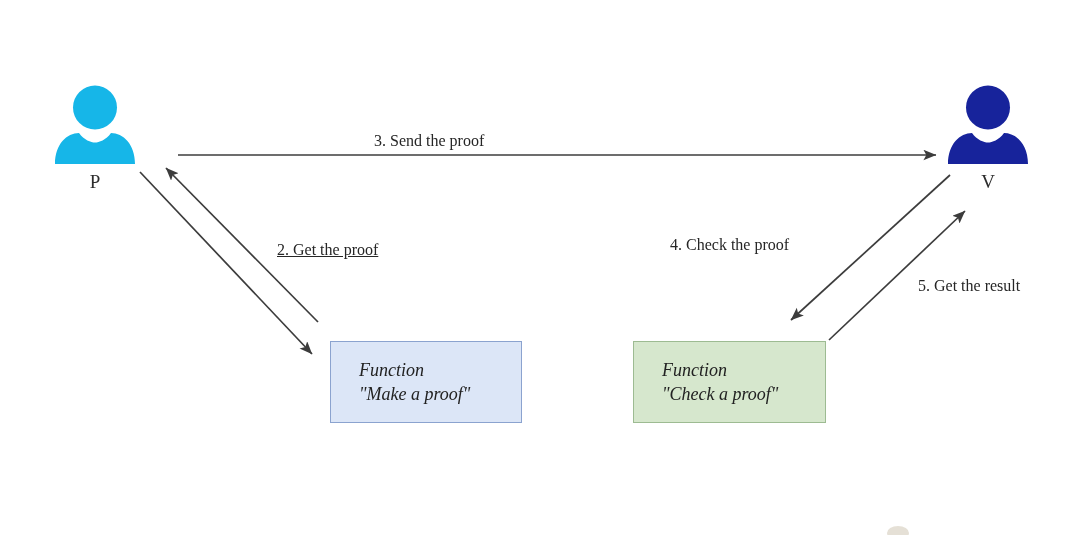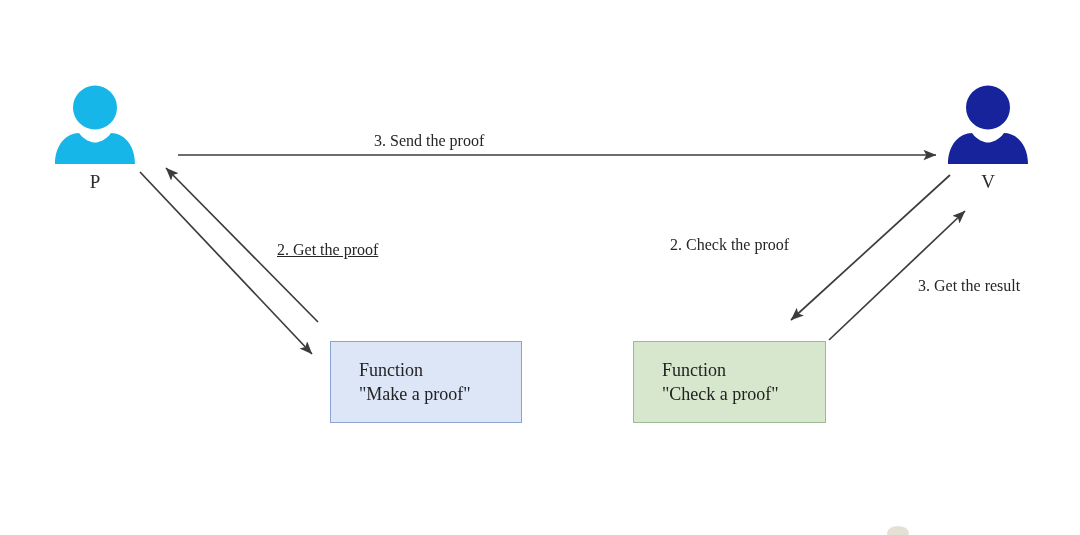--- a/index.html
+++ b/index.html
@@ -61,20 +61,21 @@
   #label-step-5 { left: 918px; top: 276px; }
 
   .func-box {
     position: absolute;
     box-sizing: border-box;
     padding: 16px 0 0 28px;
     font-family: "Liberation Serif", serif;
     font-size: 18px;
     line-height: 1.35;
     color: #222222;
+    font-style: italic;
   }
   #box-make-proof {
     left: 330px;
     top: 341px;
     width: 192px;
     height: 82px;
     background: #dce6f7;
     border: 1px solid #8ba3cf;
   }
   #box-check-proof {
@@ -127,22 +128,22 @@
       <svg viewBox="0 0 90 82" width="90" height="82">
         <circle cx="45" cy="23.5" r="22" fill="#17239b"></circle>
         <path d="M5,80 C5,60 17,49 29,49 C34,56 41,58.5 45,58.5 C49,58.5 56,56 61,49 C73,49 85,60 85,80 Z" fill="#17239b"></path>
       </svg>
     </span>
     <span class="actor-label">V</span>
   </div>
 
   <div class="edge-label" id="label-step-2">2. Get the proof</div>
   <div class="edge-label" id="label-step-3">3. Send the proof</div>
-  <div class="edge-label" id="label-step-4">2. Check the proof</div>
-  <div class="edge-label" id="label-step-5">3. Get the result</div>
+  <div class="edge-label" id="label-step-4">4. Check the proof</div>
+  <div class="edge-label" id="label-step-5">5. Get the result</div>
 
   <div class="func-box" id="box-make-proof">
     <span class="func-line">Function</span>
     <span class="func-line">"Make a proof"</span>
   </div>
 
   <div class="func-box" id="box-check-proof">
     <span class="func-line">Function</span>
     <span class="func-line">"Check a proof"</span>
   </div>

